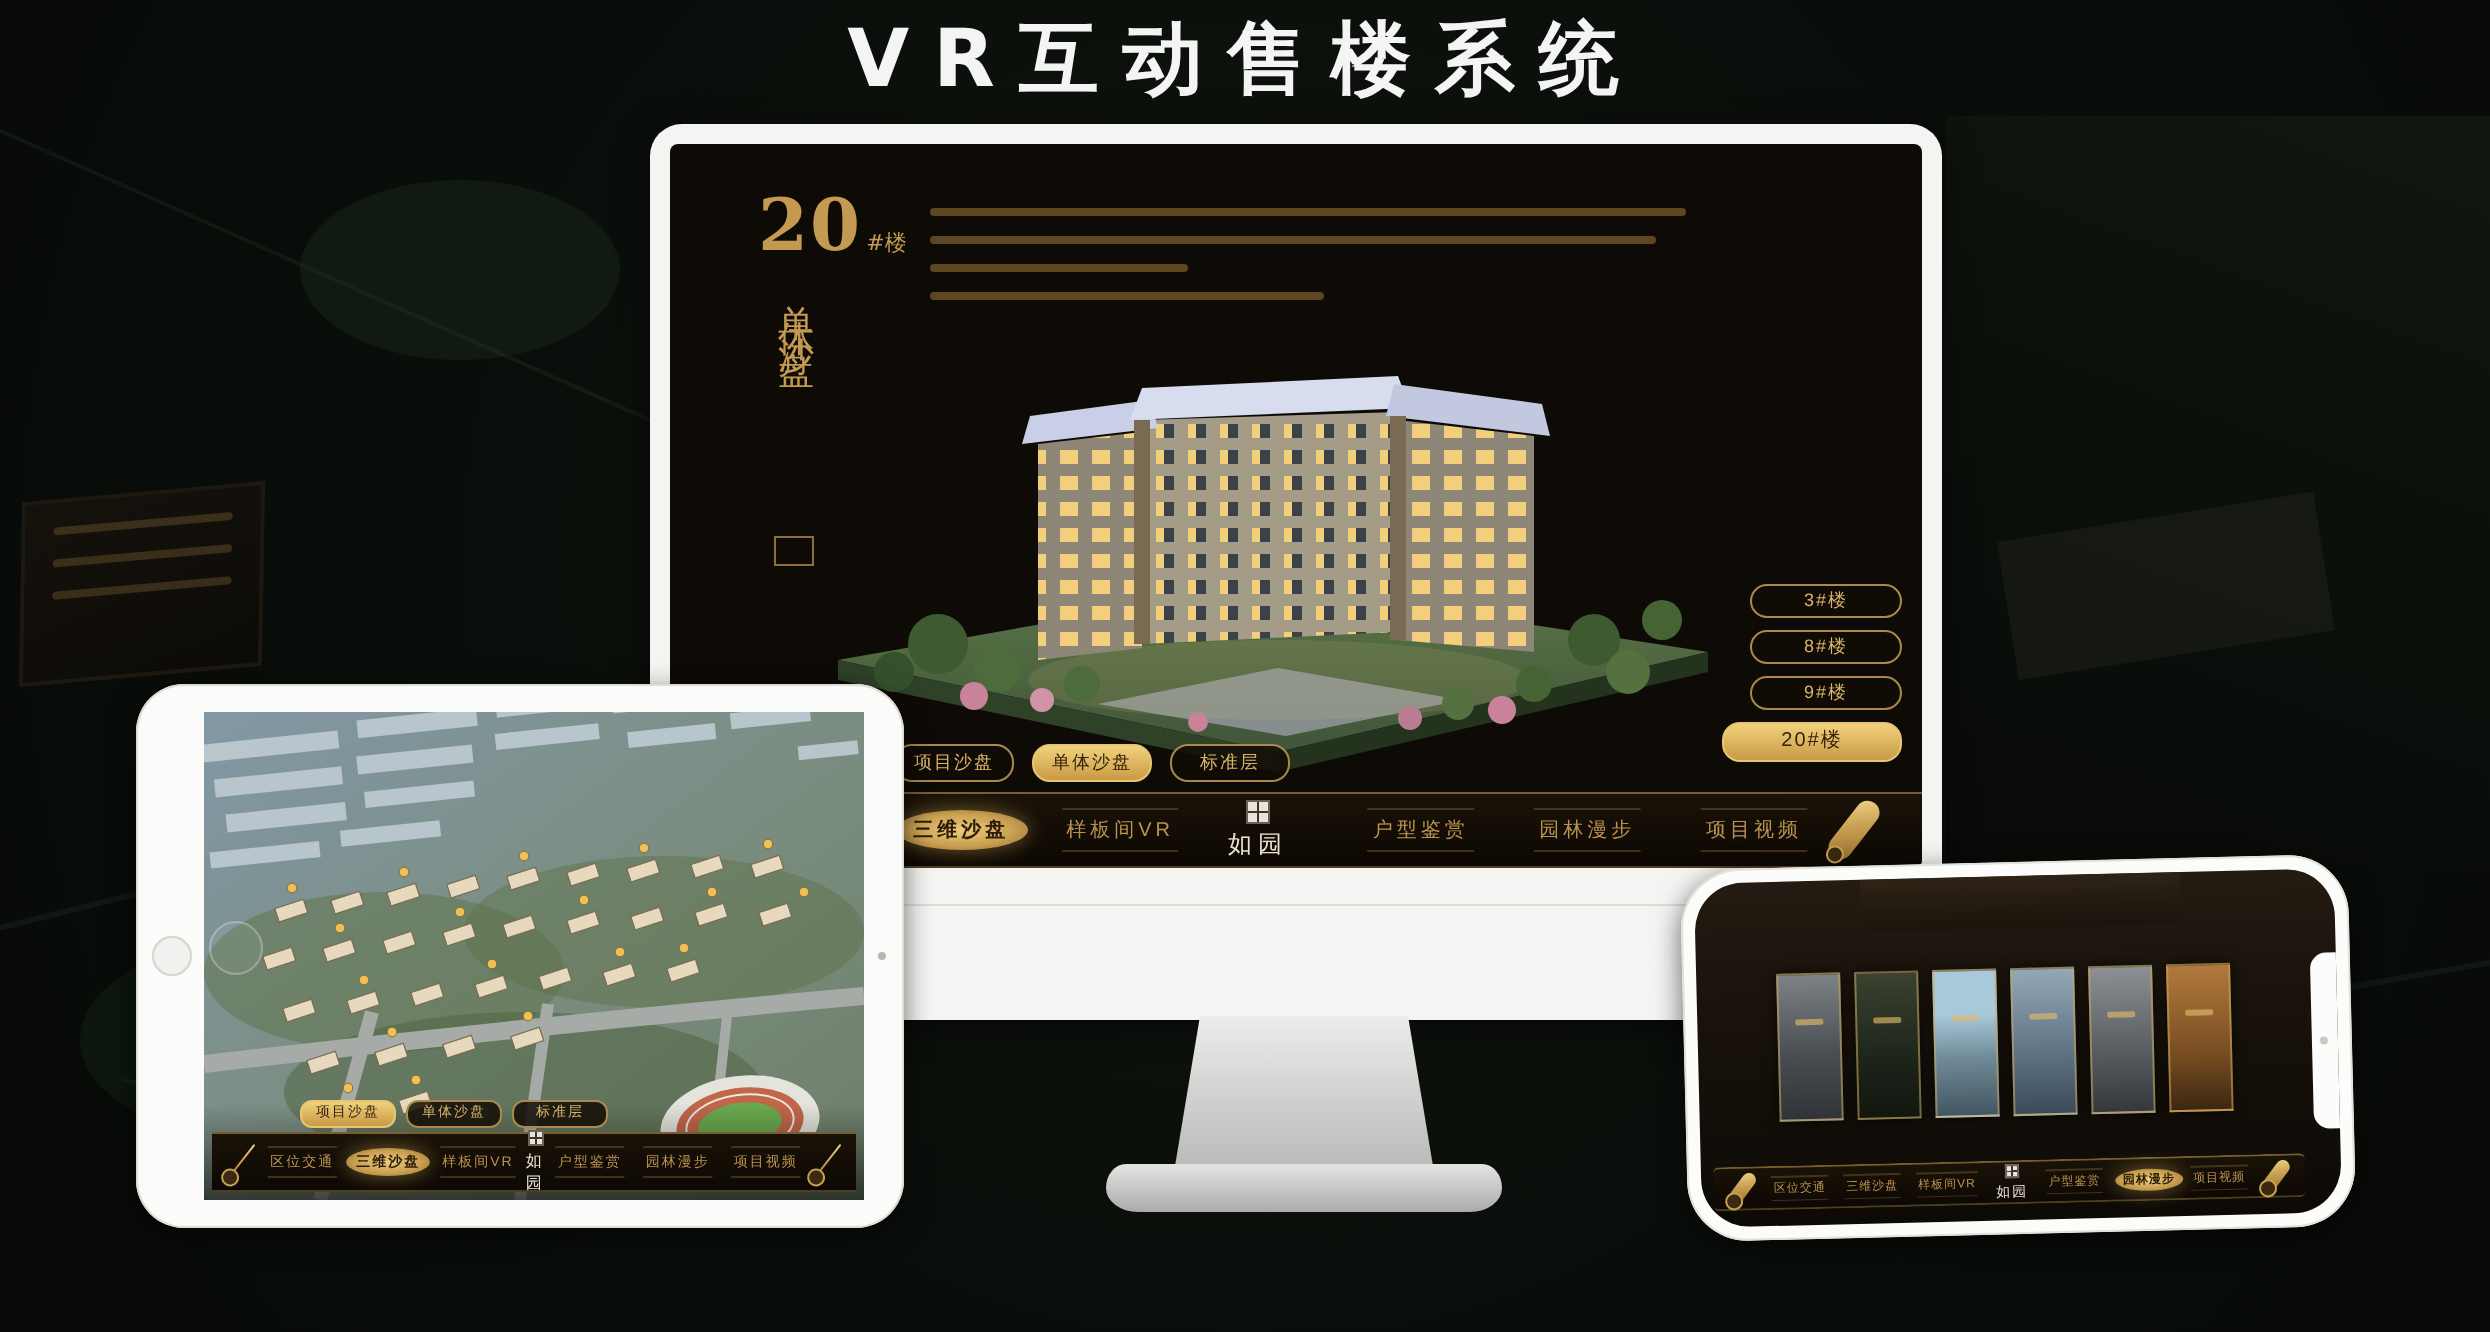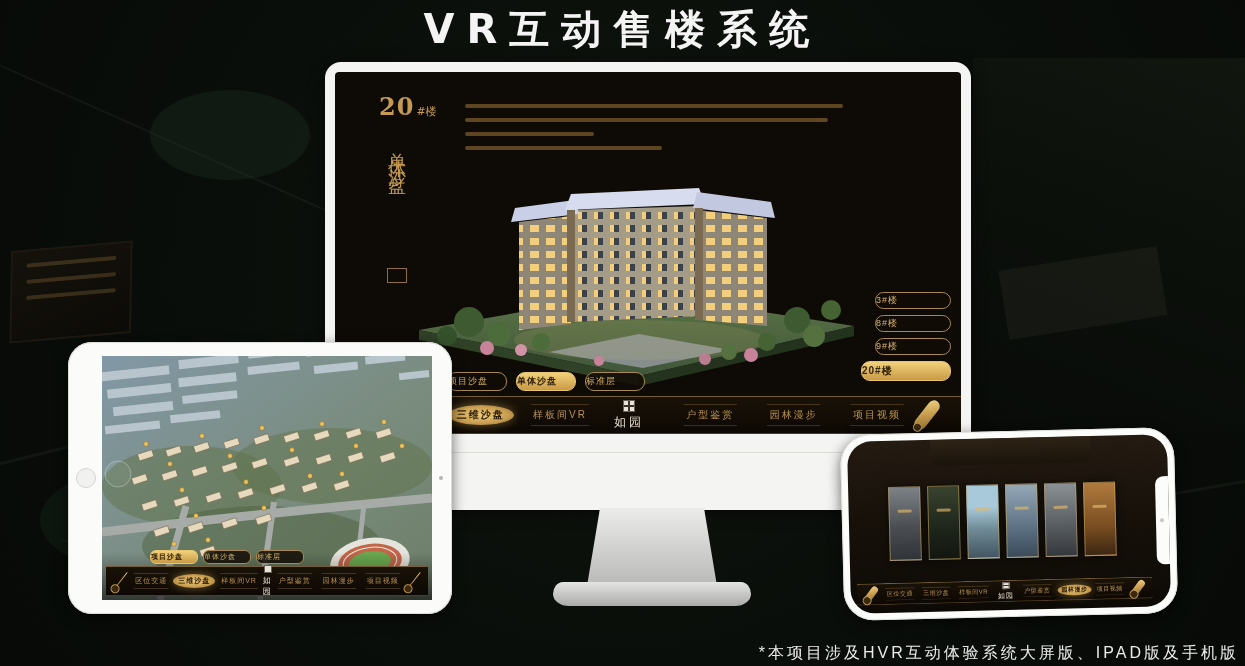--- a/index.html
+++ b/index.html
@@ -35,37 +35,37 @@
   .nav-logo{display:flex;flex-direction:column;align-items:center;gap:2px;color:#e9e2d2;
     font-family:"DejaVu Serif",serif;}
   .seal{background:#e8e4da;box-shadow:inset 0 0 0 1px #6a6258;
     background-image:linear-gradient(90deg,transparent 45%,#3a342c 45%,#3a342c 55%,transparent 55%),
       linear-gradient(0deg,transparent 45%,#3a342c 45%,#3a342c 55%,transparent 55%);}
   .scrollicon{position:relative;background:linear-gradient(135deg,#f2d488 0%,#caa052 45%,#8e6a2d 100%);
     border-radius:6px;transform:rotate(38deg);cursor:pointer;}
   .scrollicon::after{content:"";position:absolute;left:50%;bottom:-3px;transform:translateX(-50%);
     width:7px;height:7px;border-radius:50%;background:#3a2a10;border:1px solid #caa052;}
   .pillbtn{display:inline-block;border:1px solid #a98a4c;border-radius:9px;
-    background:rgba(18,12,6,.85);color:#d9b469;text-align:left;cursor:pointer;letter-spacing:1px;}
-  .pillbtn.active{background:linear-gradient(180deg,#f2d17c,#c99a45);color:#33230c;font-weight:bold;border-color:#e8c671;}
+    background:rgba(18,12,6,.85);color:#d9b469;text-align:center;cursor:pointer;letter-spacing:1px;}
+  .pillbtn.active{background:linear-gradient(180deg,#f2d17c,#c99a45);color:#33230c;font-weight:normal;border-color:#e8c671;}
   
   .monitor{position:absolute;left:325px;top:62px;width:646px;height:448px;z-index:2;}
   .monitor .bezel{position:absolute;inset:0;background:#f4f4f2;border-radius:16px;
     box-shadow:0 3px 16px rgba(0,0,0,.6);}
   .monitor .seam{position:absolute;left:6px;right:6px;top:390px;height:1px;background:#dbdbd8;}
   .monitor .screen{position:absolute;left:10px;top:10px;width:626px;height:362px;
     background:#0e0b07;border-radius:4px;overflow:hidden;}
   .stand-neck{position:absolute;left:262px;top:446px;width:130px;height:78px;
     background:linear-gradient(180deg,#ececea 0%,#cfcfcd 55%,#b9b9b7 100%);
     clip-path:polygon(10% 0,90% 0,100% 100%,0 100%);}
   .stand-base{position:absolute;left:228px;top:520px;width:198px;height:24px;
     background:linear-gradient(180deg,#e4e4e2,#ababa9);border-radius:10px 10px 16px 16px/12px;}
   
   .blocknum{position:absolute;left:44px;top:20px;font-family:"DejaVu Serif",serif;color:#c49a52;}
-  .blocknum b{font-size:24px;font-weight:bold;letter-spacing:1px;}
+  .blocknum b{font-size:36px;font-weight:bold;letter-spacing:1px;}
   .blocknum i{font-style:normal;font-size:11px;margin-left:2px;}
   .blocksub{position:absolute;left:50px;top:66px;height:120px;writing-mode:vertical-rl;
     font-family:"DejaVu Serif",serif;font-size:18px;letter-spacing:8px;color:#c49a52;}
   .blockseal{position:absolute;left:52px;top:196px;width:18px;height:13px;
     border:1px solid rgba(196,154,82,.7);}
   .desc{position:absolute;left:130px;top:32px;width:378px;}
   .desc i{display:block;height:4px;margin-bottom:10px;background:rgba(176,130,62,.5);border-radius:2px;}
   .scene{position:absolute;left:64px;top:72px;}
   .floorbtns{position:absolute;top:220px;right:10px;display:flex;flex-direction:column;align-items:flex-end;gap:6px;}
   .floorbtns .pillbtn{width:74px;height:15px;line-height:15px;font-size:9px;}
@@ -400,14 +400,13 @@
         <div class="nav-item active"><span>园林漫步</span></div>
         <div class="nav-item"><span>项目视频</span></div>
         <div class="scrollicon"></div>
       </div>
     </div>
     <div class="notch">
         <i></i>
       </div>
   </div>
 
-  <div class="footnote">*本项目涉及HVR互动体验系统大屏版、IPAD版及手机版</div>
 </div>
 
 </body></html>

